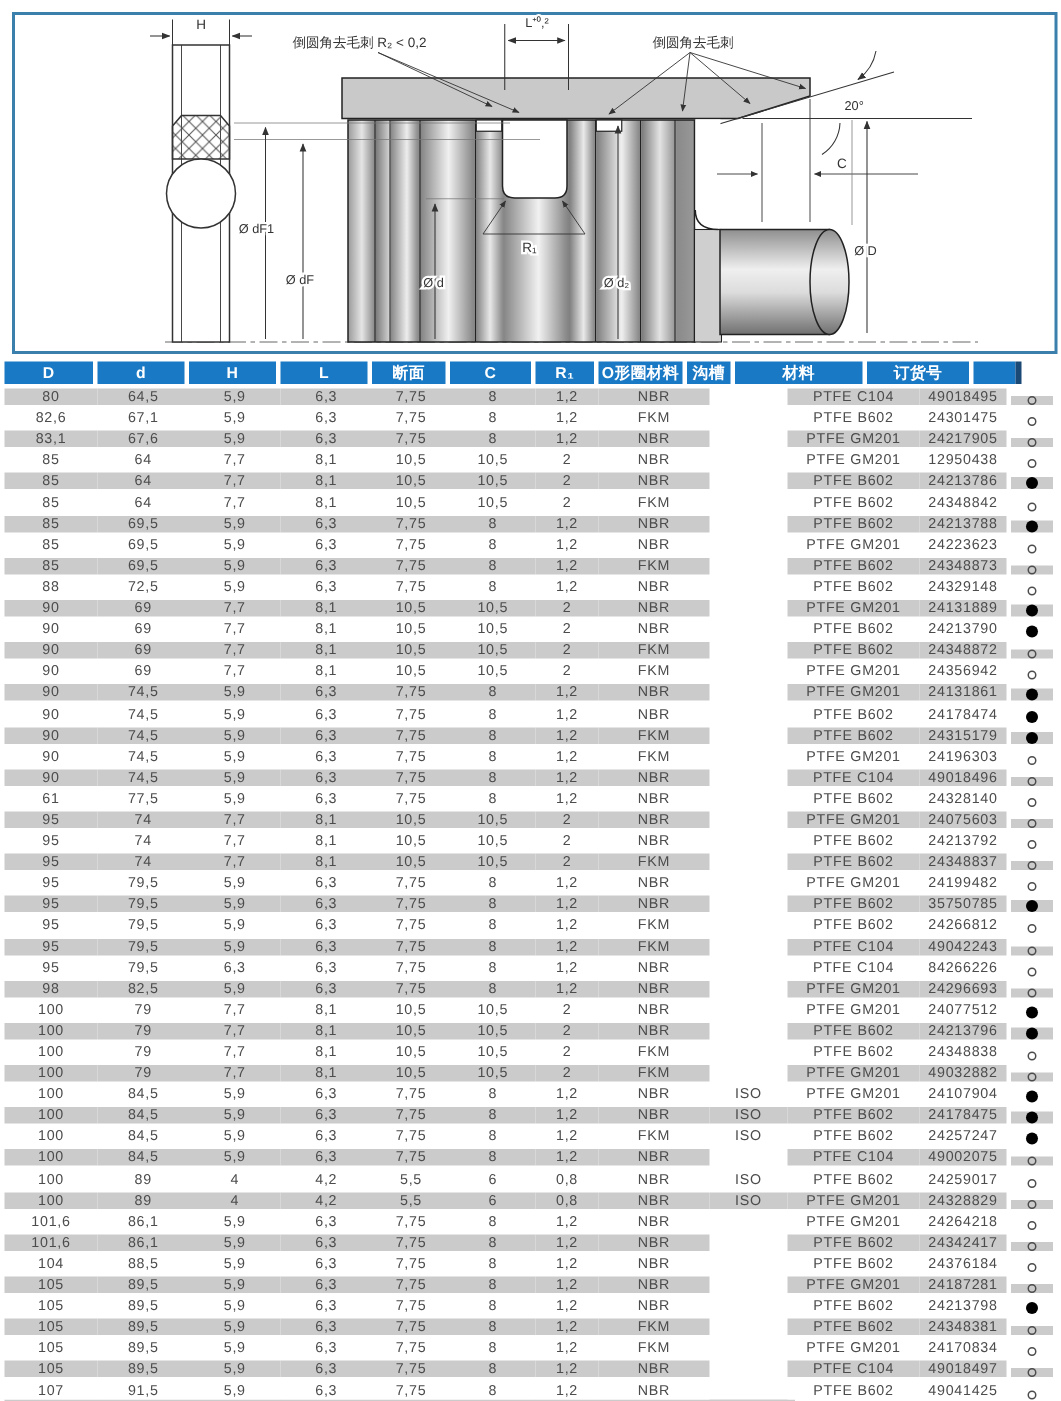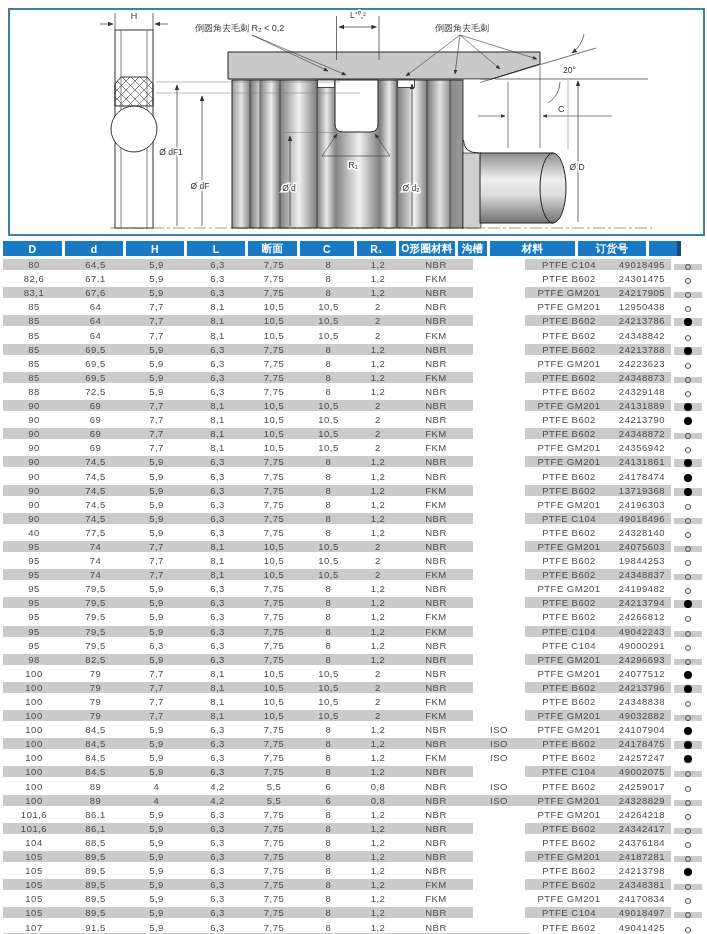--- a/index.html
+++ b/index.html
@@ -466,21 +466,21 @@
         <div class="tcell c0">90</div>
         <div class="tcell c1">74,5</div>
         <div class="tcell c2">5,9</div>
         <div class="tcell c3">6,3</div>
         <div class="tcell c4">7,75</div>
         <div class="tcell c5">8</div>
         <div class="tcell c6">1,2</div>
         <div class="tcell c7">FKM</div>
         <div class="tcell c8"></div>
         <div class="tcell c9">PTFE B602</div>
-        <div class="tcell c10">13719368</div>
+        <div class="tcell c10">24315179</div>
         <div class="tcell c11">
           <span class="dot filled"></span>
         </div>
       </div>
       <div class="trow">
         <div class="tcell c0">90</div>
         <div class="tcell c1">74,5</div>
         <div class="tcell c2">5,9</div>
         <div class="tcell c3">6,3</div>
         <div class="tcell c4">7,75</div>
@@ -504,21 +504,21 @@
         <div class="tcell c6">1,2</div>
         <div class="tcell c7">NBR</div>
         <div class="tcell c8"></div>
         <div class="tcell c9">PTFE C104</div>
         <div class="tcell c10">49018496</div>
         <div class="tcell c11">
           <span class="dot open"></span>
         </div>
       </div>
       <div class="trow">
-        <div class="tcell c0">40</div>
+        <div class="tcell c0">61</div>
         <div class="tcell c1">77,5</div>
         <div class="tcell c2">5,9</div>
         <div class="tcell c3">6,3</div>
         <div class="tcell c4">7,75</div>
         <div class="tcell c5">8</div>
         <div class="tcell c6">1,2</div>
         <div class="tcell c7">NBR</div>
         <div class="tcell c8"></div>
         <div class="tcell c9">PTFE B602</div>
         <div class="tcell c10">24328140</div>
@@ -546,21 +546,21 @@
         <div class="tcell c0">95</div>
         <div class="tcell c1">74</div>
         <div class="tcell c2">7,7</div>
         <div class="tcell c3">8,1</div>
         <div class="tcell c4">10,5</div>
         <div class="tcell c5">10,5</div>
         <div class="tcell c6">2</div>
         <div class="tcell c7">NBR</div>
         <div class="tcell c8"></div>
         <div class="tcell c9">PTFE B602</div>
-        <div class="tcell c10">19844253</div>
+        <div class="tcell c10">24213792</div>
         <div class="tcell c11">
           <span class="dot open"></span>
         </div>
       </div>
       <div class="trow alt">
         <div class="tcell c0">95</div>
         <div class="tcell c1">74</div>
         <div class="tcell c2">7,7</div>
         <div class="tcell c3">8,1</div>
         <div class="tcell c4">10,5</div>
@@ -594,21 +594,21 @@
         <div class="tcell c0">95</div>
         <div class="tcell c1">79,5</div>
         <div class="tcell c2">5,9</div>
         <div class="tcell c3">6,3</div>
         <div class="tcell c4">7,75</div>
         <div class="tcell c5">8</div>
         <div class="tcell c6">1,2</div>
         <div class="tcell c7">NBR</div>
         <div class="tcell c8"></div>
         <div class="tcell c9">PTFE B602</div>
-        <div class="tcell c10">24213794</div>
+        <div class="tcell c10">35750785</div>
         <div class="tcell c11">
           <span class="dot filled"></span>
         </div>
       </div>
       <div class="trow">
         <div class="tcell c0">95</div>
         <div class="tcell c1">79,5</div>
         <div class="tcell c2">5,9</div>
         <div class="tcell c3">6,3</div>
         <div class="tcell c4">7,75</div>
@@ -642,21 +642,21 @@
         <div class="tcell c0">95</div>
         <div class="tcell c1">79,5</div>
         <div class="tcell c2">6,3</div>
         <div class="tcell c3">6,3</div>
         <div class="tcell c4">7,75</div>
         <div class="tcell c5">8</div>
         <div class="tcell c6">1,2</div>
         <div class="tcell c7">NBR</div>
         <div class="tcell c8"></div>
         <div class="tcell c9">PTFE C104</div>
-        <div class="tcell c10">49000291</div>
+        <div class="tcell c10">84266226</div>
         <div class="tcell c11">
           <span class="dot open"></span>
         </div>
       </div>
       <div class="trow alt">
         <div class="tcell c0">98</div>
         <div class="tcell c1">82,5</div>
         <div class="tcell c2">5,9</div>
         <div class="tcell c3">6,3</div>
         <div class="tcell c4">7,75</div>

